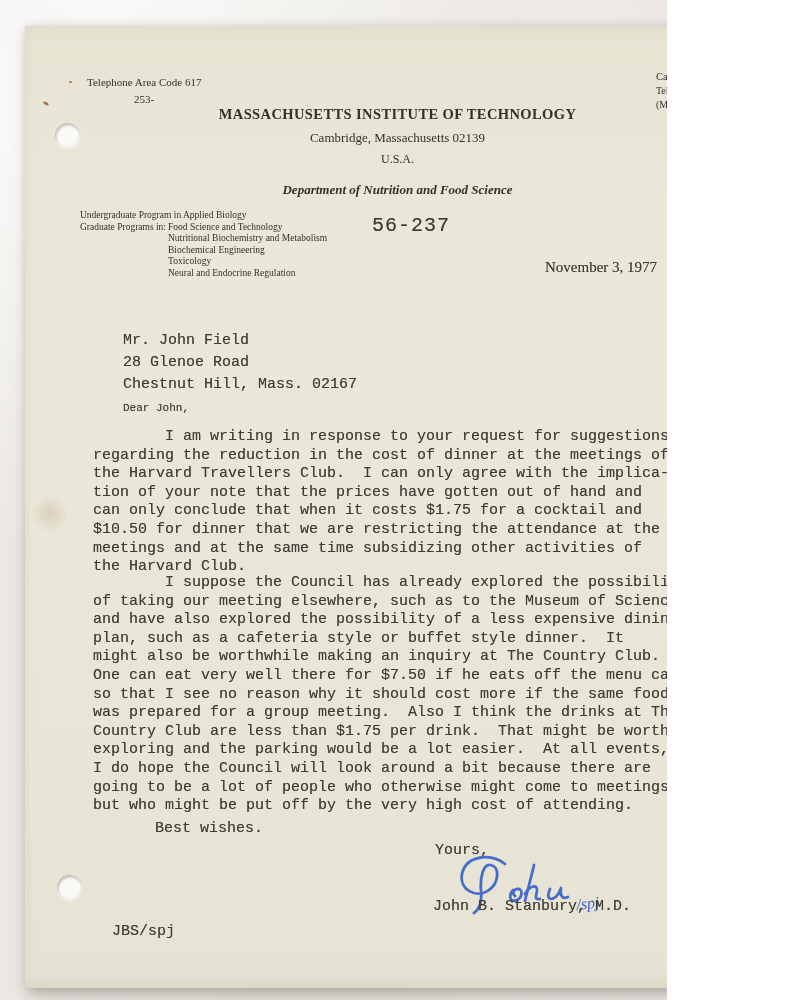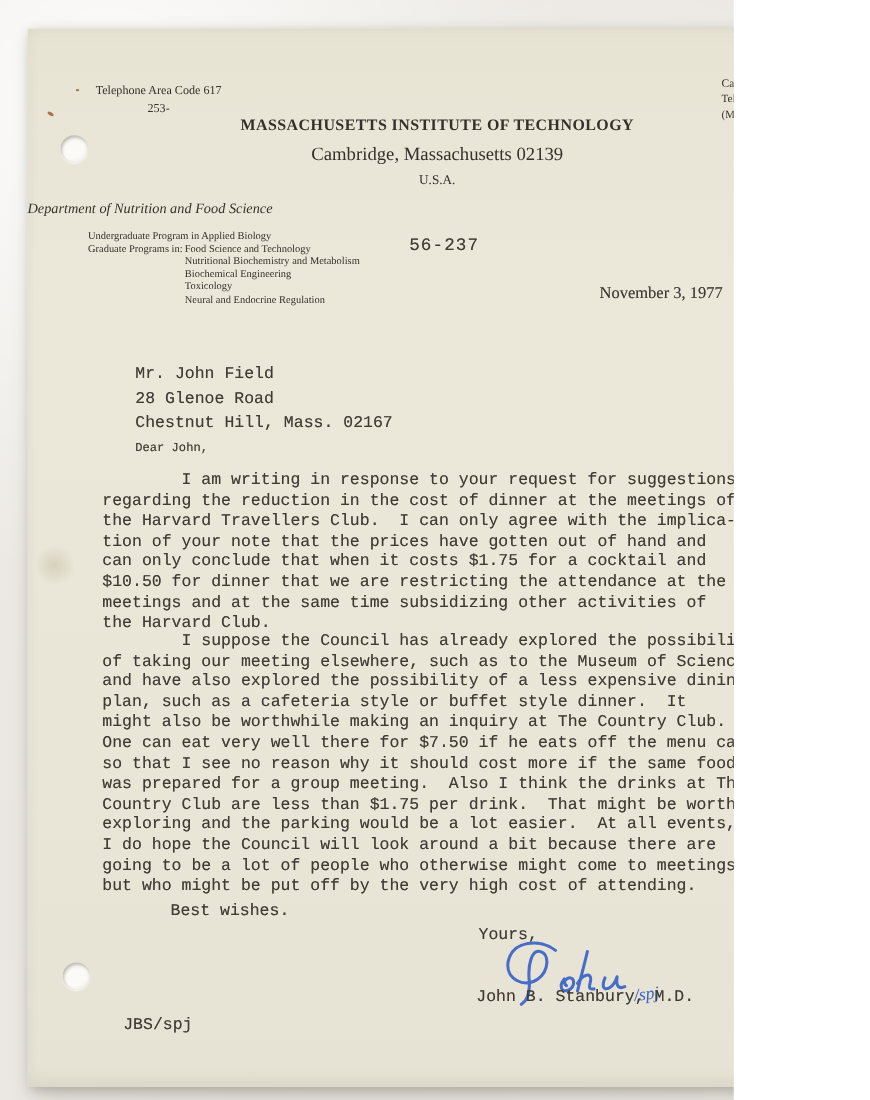--- a/index.html
+++ b/index.html
@@ -31,28 +31,28 @@
   .type {
     font-family: "Liberation Mono", "DejaVu Sans Mono", monospace;
     color: #403b34;
     text-shadow: 0 0 0.5px rgba(64,59,52,0.55);
   }
   .phone-block { left: 62px; top: 48px; font-size: 11px; text-align: center; line-height: 17px; }
   .cable-block { right: 42px; top: 44px; font-size: 10px; line-height: 14px; }
   .cable-line1 { font-size: 10.5px; }
   .center-head { left: 0; right: 0; top: 80px; text-align: center; }
   .institution { font-size: 14.5px; font-weight: 600; letter-spacing: 0.4px; }
-  .city { font-size: 17px; margin-top: 7px; }
+  .city { font-size: 13px; margin-top: 7px; }
   .country { font-size: 12px; margin-top: 6px; }
-  .department { left: 0; right: 0; top: 156px; font-size: 13px; font-style: italic; font-weight: 400; }
+  .department { left: 0; right: 0; top: 156px; text-align: center; font-size: 13px; font-style: italic; font-weight: 700; }
   .programs { left: 55px; top: 184px; font-size: 9.5px; line-height: 11.6px; }
   .prog-row { display: flex; }
   .prog-label { width: 88px; flex: 0 0 auto; }
   .prog-list { margin: 0; padding: 0; list-style: none; }
-  .room { left: 347px; top: 188px; font-size: 16px; letter-spacing: 1px; }
+  .room { left: 347px; top: 188px; font-size: 20px; letter-spacing: 1px; }
   .date { left: 520px; top: 233px; font-size: 15px; font-family: Liberation Serif, serif; }
   .recipient { left: 98px; top: 304px; font-size: 15px; line-height: 22px; white-space: pre-wrap; }
   .salutation { left: 98px; top: 376px; font-size: 11px; text-align: center; }
   .para { left: 68px; width: 650px; font-size: 15px; line-height: 18.6px; white-space: pre-wrap; }
   .para1 { top: 402px; }
   .para2 { top: 548px; }
   .pre-closing { left: 130px; top: 794px; font-size: 15px; }
   .closing { left: 410px; top: 816px; font-size: 15px; }
   .signature { left: 428px; top: 826px; width: 215px; height: 66px; }
   .signed-name { left: 408px; top: 872px; font-size: 15px; }

